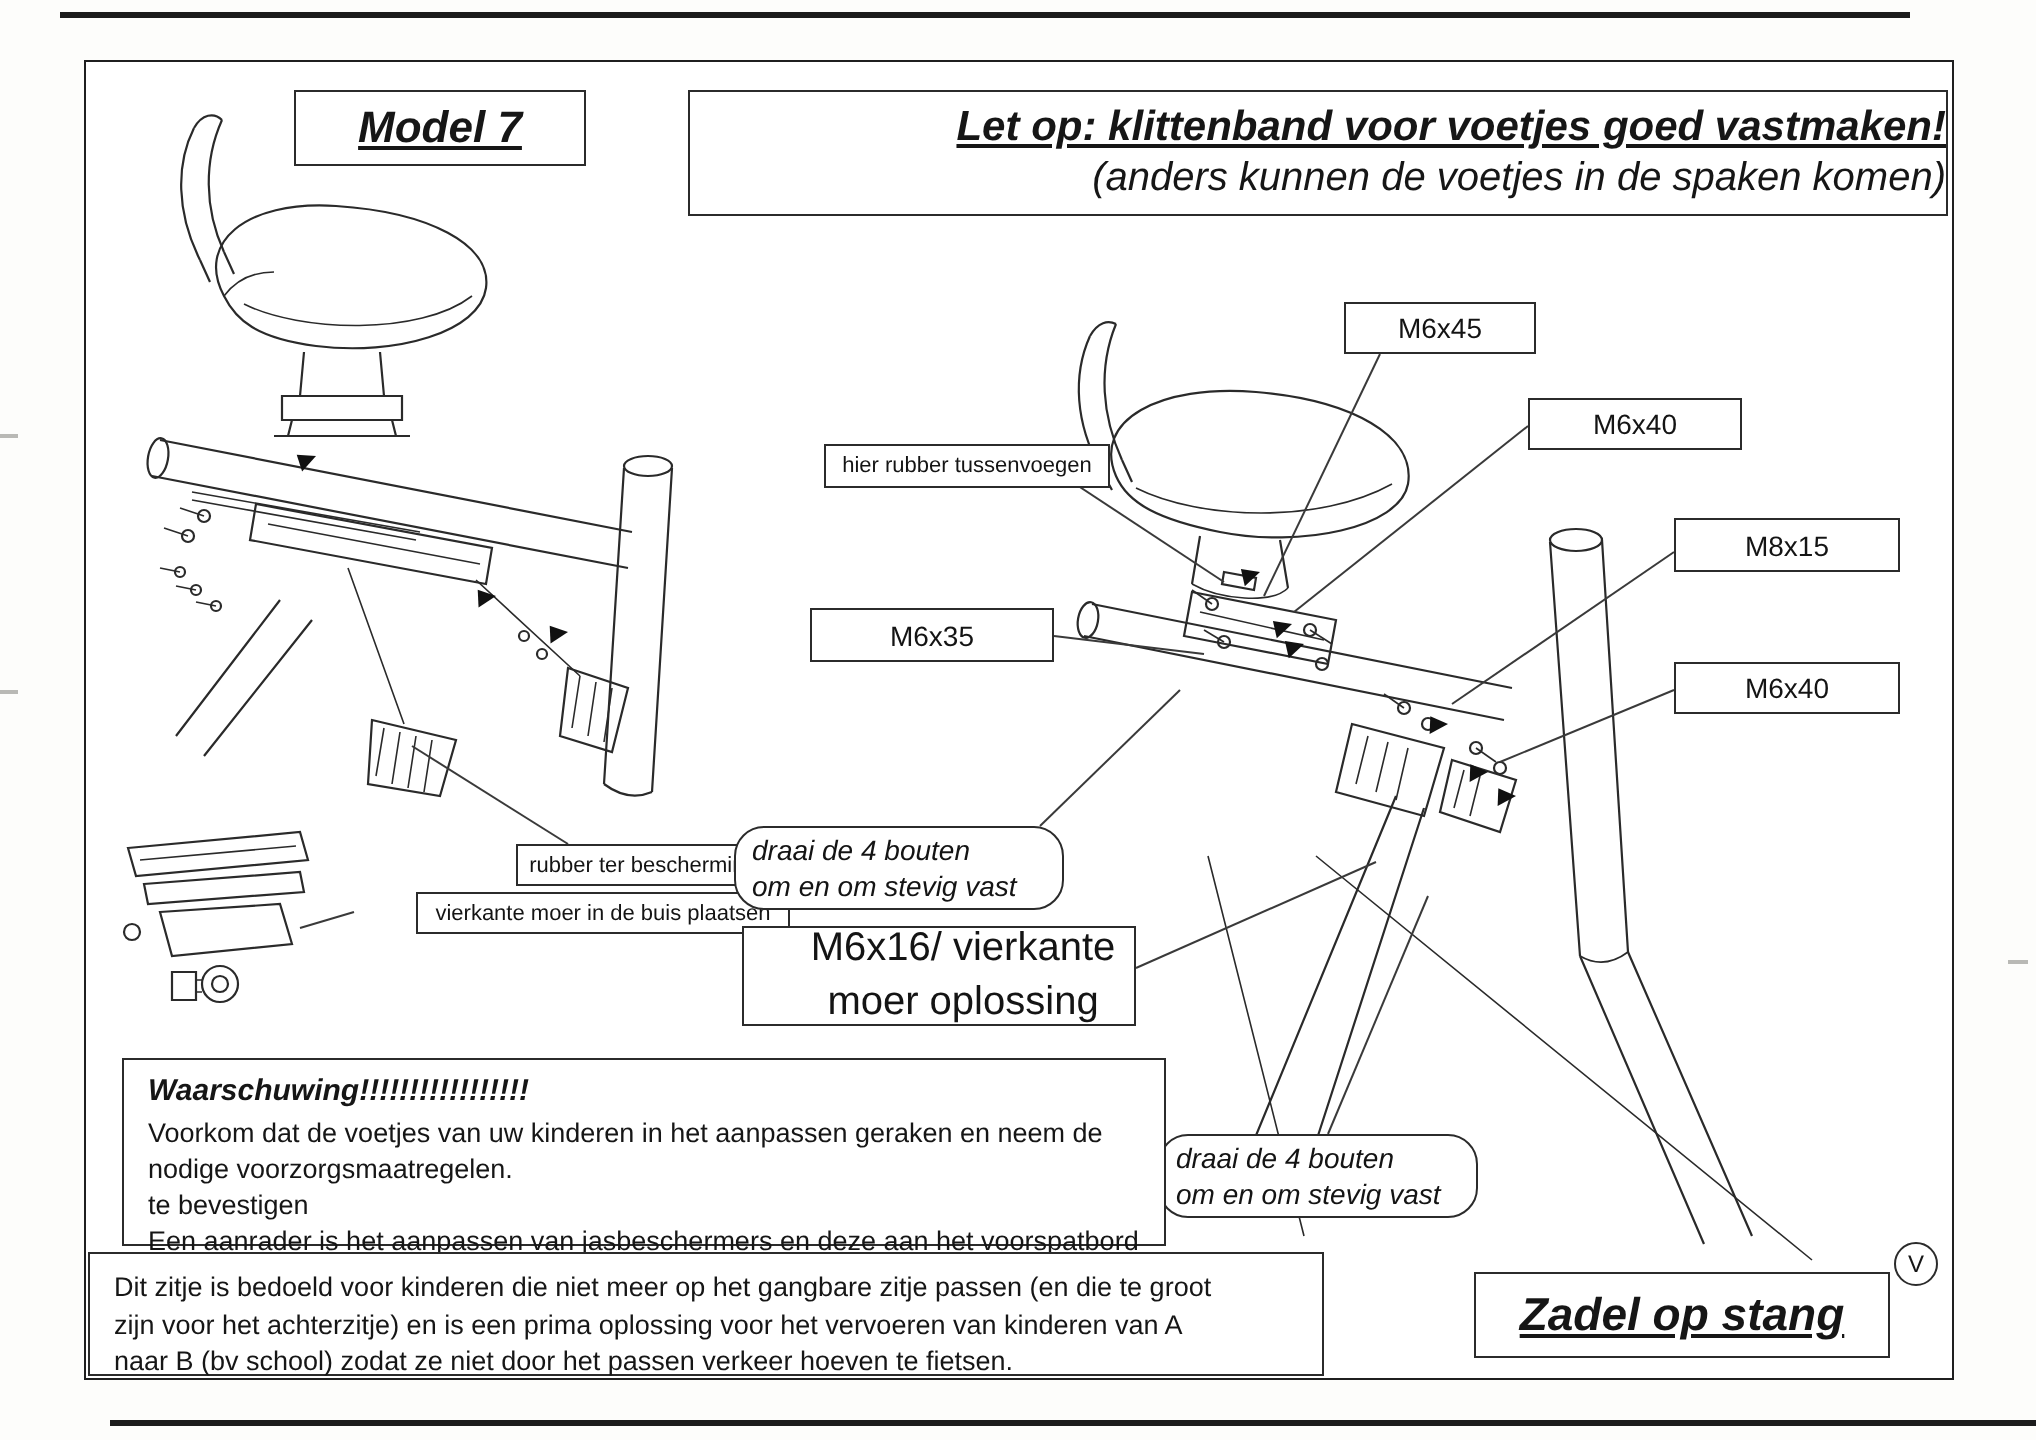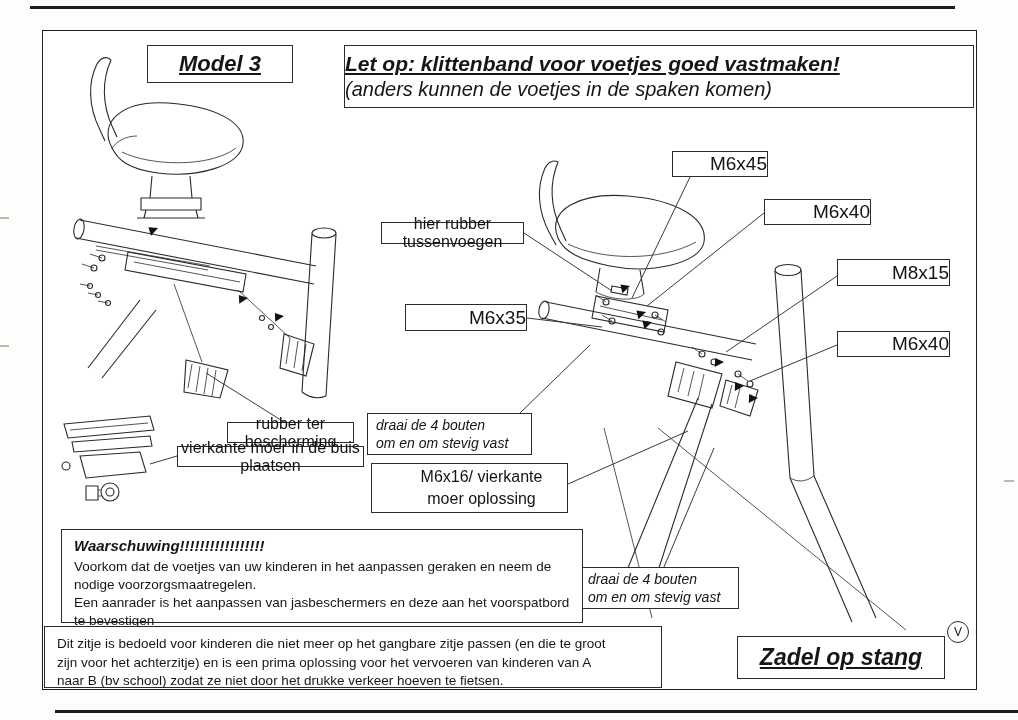--- a/index.html
+++ b/index.html
@@ -3,28 +3,28 @@
 <meta charset="utf-8">
 <style>
   html,body{margin:0;padding:0;background:#e8e8e6;font-family:"Liberation Sans",sans-serif;}
   .page{position:relative;width:1018px;height:720px;background:#fdfdfb;overflow:hidden;color:#161616;}
   .scanline{position:absolute;background:#1c1c1c;}
   .edge-mark{position:absolute;background:#b9b9b5;}
   .frame{position:absolute;left:42px;top:30px;width:933px;height:658px;border:1.5px solid #1f1f1f;background:#fff;}
   .box{position:absolute;border:1.2px solid #2b2b2b;background:#fff;box-sizing:border-box;z-index:3;}
   .model-box{left:147px;top:45px;width:146px;height:38px;display:flex;align-items:center;justify-content:center;}
   .model-box span{font-size:22px;font-weight:bold;font-style:italic;text-decoration:underline;}
-  .heading-box{left:344px;top:45px;width:630px;height:63px;display:flex;flex-direction:column;align-items:flex-start;justify-content:center;line-height:1.25;}
+  .heading-box{left:344px;top:45px;width:630px;height:63px;display:flex;flex-direction:column;align-items:flex-end;justify-content:center;line-height:1.25;}
   .heading-box .h1{font-size:21px;font-weight:bold;font-style:italic;text-decoration:underline;}
   .heading-box .h2{font-size:20px;font-style:italic;}
   .callout{position:absolute;border:1px solid #2b2b2b;background:#fff;color:#141414;display:flex;flex-direction:column;align-items:center;justify-content:center;text-align:center;z-index:3;box-sizing:border-box;}
-  .c-lg{font-size:19px;align-items:flex-end;}
-  .c-sm{font-size:16px;}
-  .c-it{font-style:italic;font-size:14px;align-items:flex-start;text-align:left;padding:3px 8px;line-height:1.3;}
-  .c-m6x16{font-size:16px;line-height:1.35;padding-left:24px;}
+  .c-lg{font-size:14px;}
+  .c-sm{font-size:11px;margin-left:31px;}
+  .c-it{font-style:italic;font-size:14px;align-items:flex-start;text-align:left;padding:3px 8px;line-height:1.3;border-radius:15px;}
+  .c-m6x16{font-size:20px;line-height:1.35;padding-left:24px;}
   .warning-box{left:61px;top:529px;width:522px;height:94px;padding:6px 12px;font-size:13.5px;line-height:1.33;z-index:3;}
   .warning-box .wtitle{font-weight:bold;font-style:italic;font-size:15px;margin-bottom:2px;}
   .info-box{left:44px;top:626px;width:618px;height:62px;padding:8px 12px;font-size:13.5px;line-height:1.38;z-index:3;}
   .zadel-box{left:737px;top:636px;width:208px;height:43px;display:flex;align-items:center;justify-content:center;text-align:center;}
   .zadel-box span{font-size:23px;font-weight:bold;font-style:italic;text-decoration:underline;}
   .badge{position:absolute;left:947px;top:621px;width:20px;height:20px;border:1.3px solid #2b2b2b;border-radius:50%;display:flex;align-items:center;justify-content:center;font-size:12px;background:#fff;z-index:3;}
   svg.art{position:absolute;left:0;top:0;z-index:2;}
   .tline{stroke:#3a3a3a;stroke-width:1;fill:none;}
   .dline{stroke:#2a2a2a;stroke-width:1.1;fill:none;}
   .thin{stroke:#2a2a2a;stroke-width:0.8;fill:none;}
@@ -175,21 +175,21 @@
       <line class="tline" x1="527" y1="318" x2="602" y2="327"></line>
       <line class="tline" x1="284" y1="422" x2="206" y2="373"></line>
       <line class="tline" x1="177" y1="456" x2="150" y2="464"></line>
       <line class="tline" x1="520" y1="413" x2="590" y2="345"></line>
       <line class="tline" x1="568" y1="484" x2="688" y2="431"></line>
       <line class="tline" x1="664" y1="567" x2="714" y2="448"></line>
     </g>
   </svg>
 
   <div class="box model-box">
-    <span>Model 3</span>
+    <span>Model 7</span>
   </div>
 
   <div class="box heading-box">
     <div class="h1">Let op: klittenband voor voetjes goed vastmaken!</div>
     <div class="h2">(anders kunnen de voetjes in de spaken komen)</div>
   </div>
 
   <div class="callout c-lg" style="left:672px;top:151px;width:96px;height:26px;">
     <span>M6x45</span>
   </div>
@@ -224,28 +224,28 @@
   </div>
   <div class="callout c-it" style="left:579px;top:567px;width:160px;height:42px;">
     <span>draai de 4 bouten</span>
     <span>om en om stevig vast</span>
   </div>
 
   <div class="box warning-box">
     <div class="wtitle">Waarschuwing!!!!!!!!!!!!!!!!!</div>
     <div>Voorkom dat de voetjes van uw kinderen in het aanpassen geraken en neem de</div>
     <div>nodige voorzorgsmaatregelen.</div>
+    <div>te bevestigen</div>
     <div>Een aanrader is het aanpassen van jasbeschermers en deze aan het voorspatbord</div>
-    <div>te bevestigen</div>
   </div>
 
   <div class="box info-box">
     <div>Dit zitje is bedoeld voor kinderen die niet meer op het gangbare zitje passen (en die te groot</div>
     <div>zijn voor het achterzitje) en is een prima oplossing voor het vervoeren van kinderen van A</div>
-    <div>naar B (bv school) zodat ze niet door het drukke verkeer hoeven te fietsen.</div>
+    <div>naar B (bv school) zodat ze niet door het passen verkeer hoeven te fietsen.</div>
   </div>
 
   <div class="box zadel-box">
     <span>Zadel op stang</span>
   </div>
   <div class="badge">
     <span>V</span>
   </div>
 
 </div>

